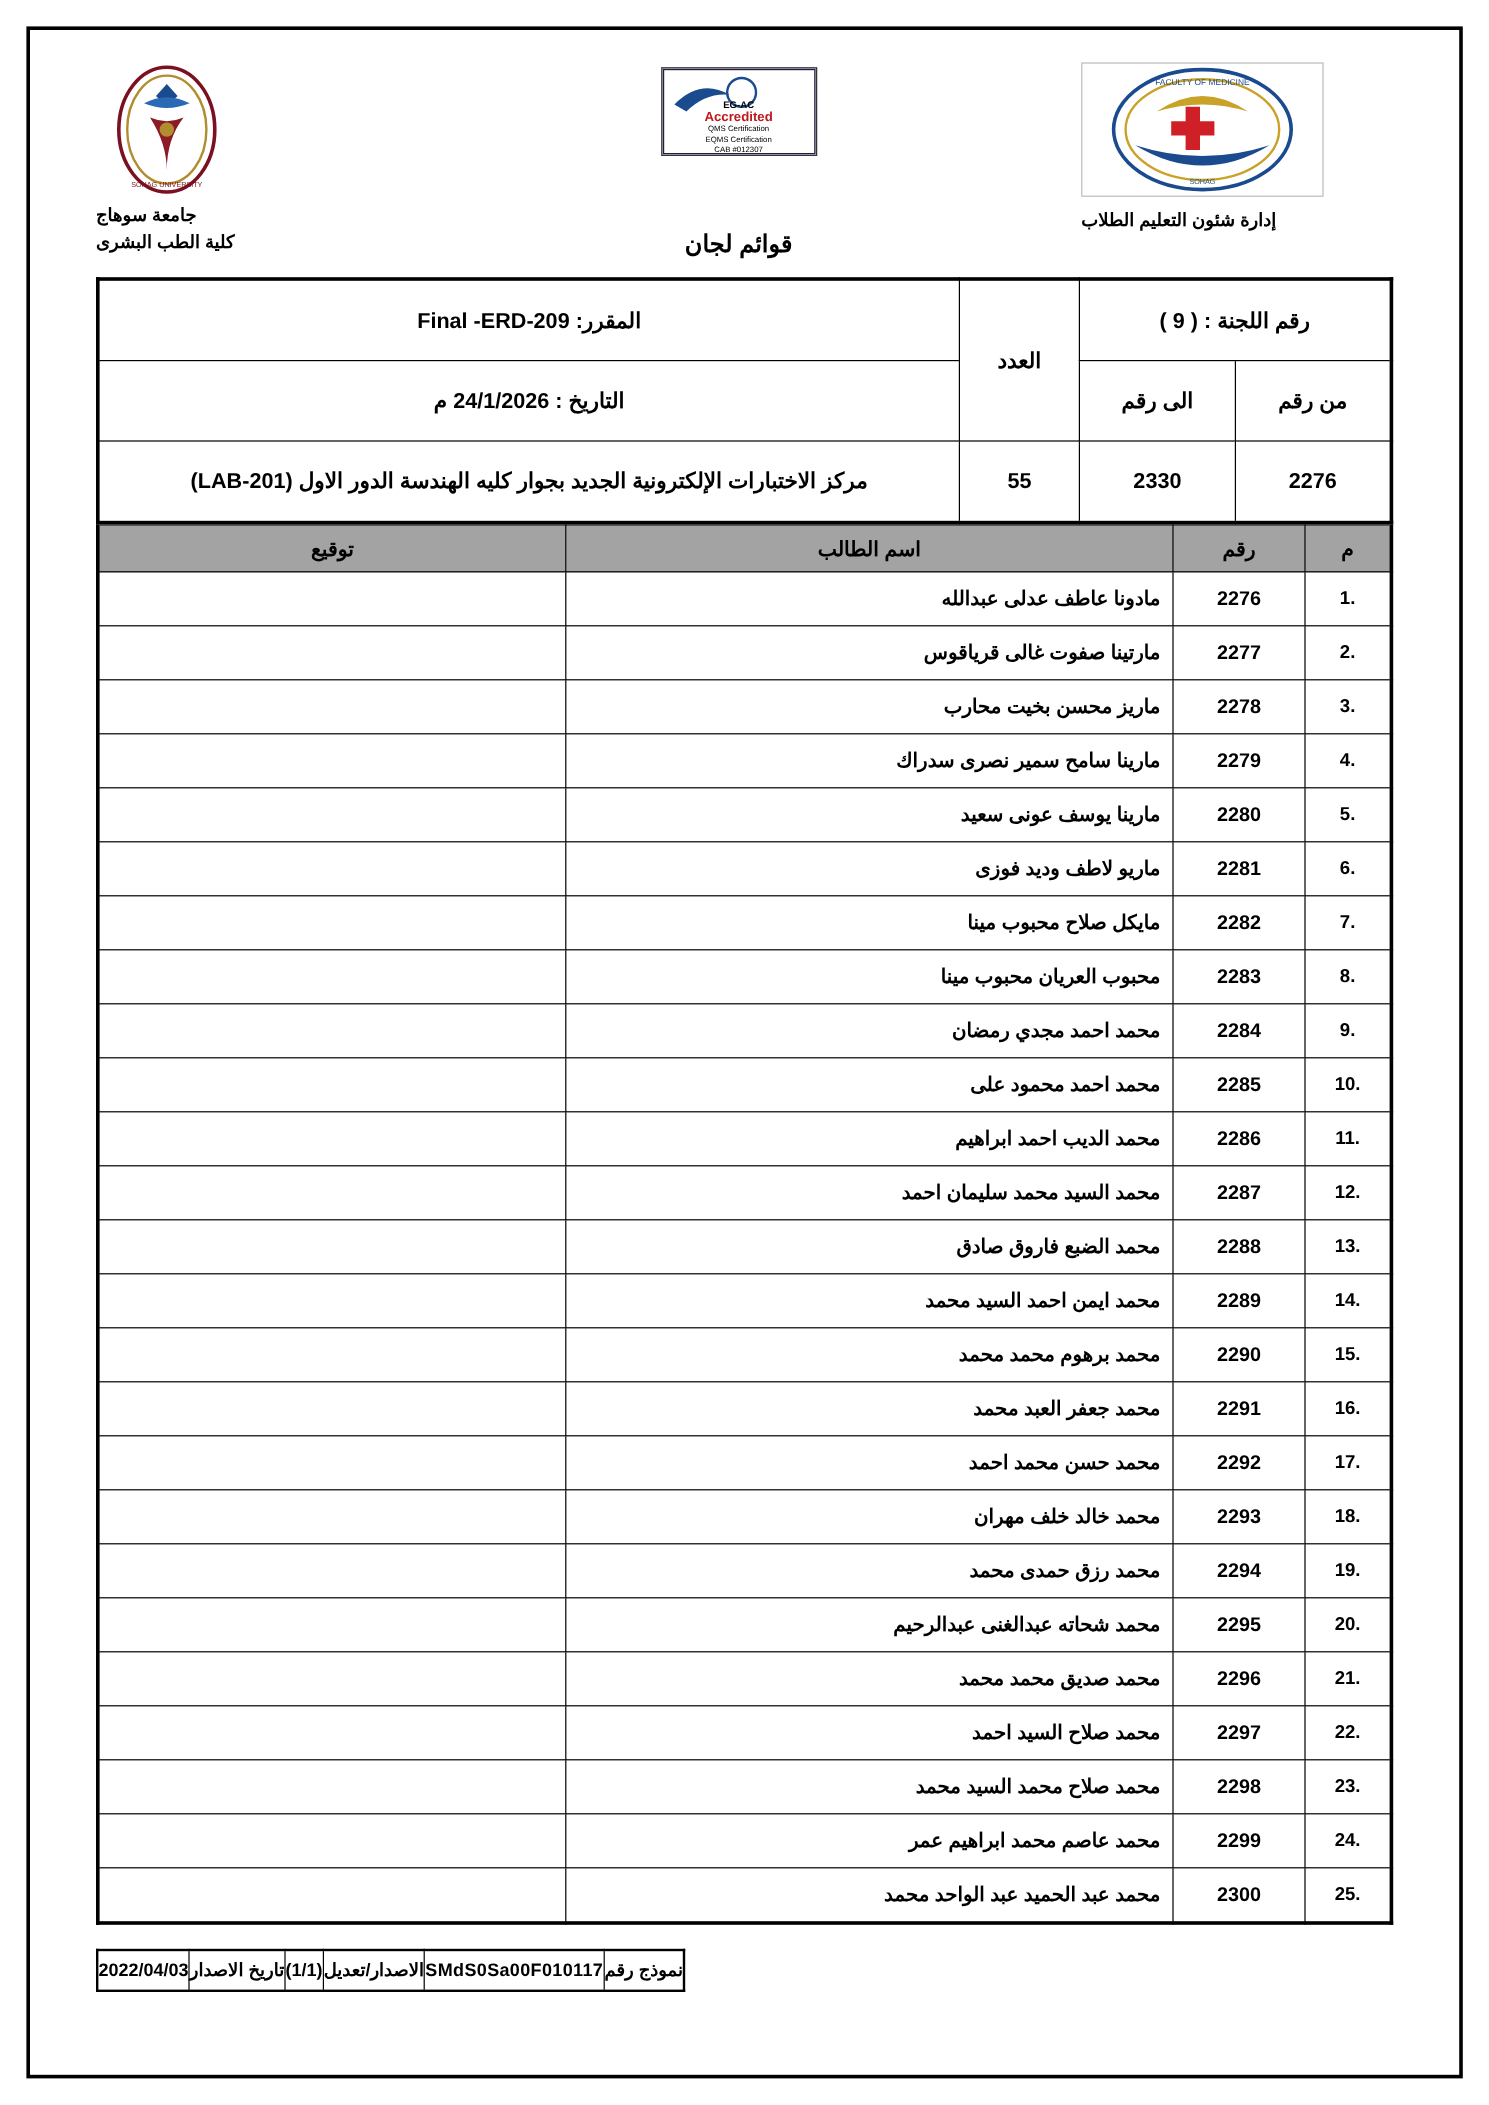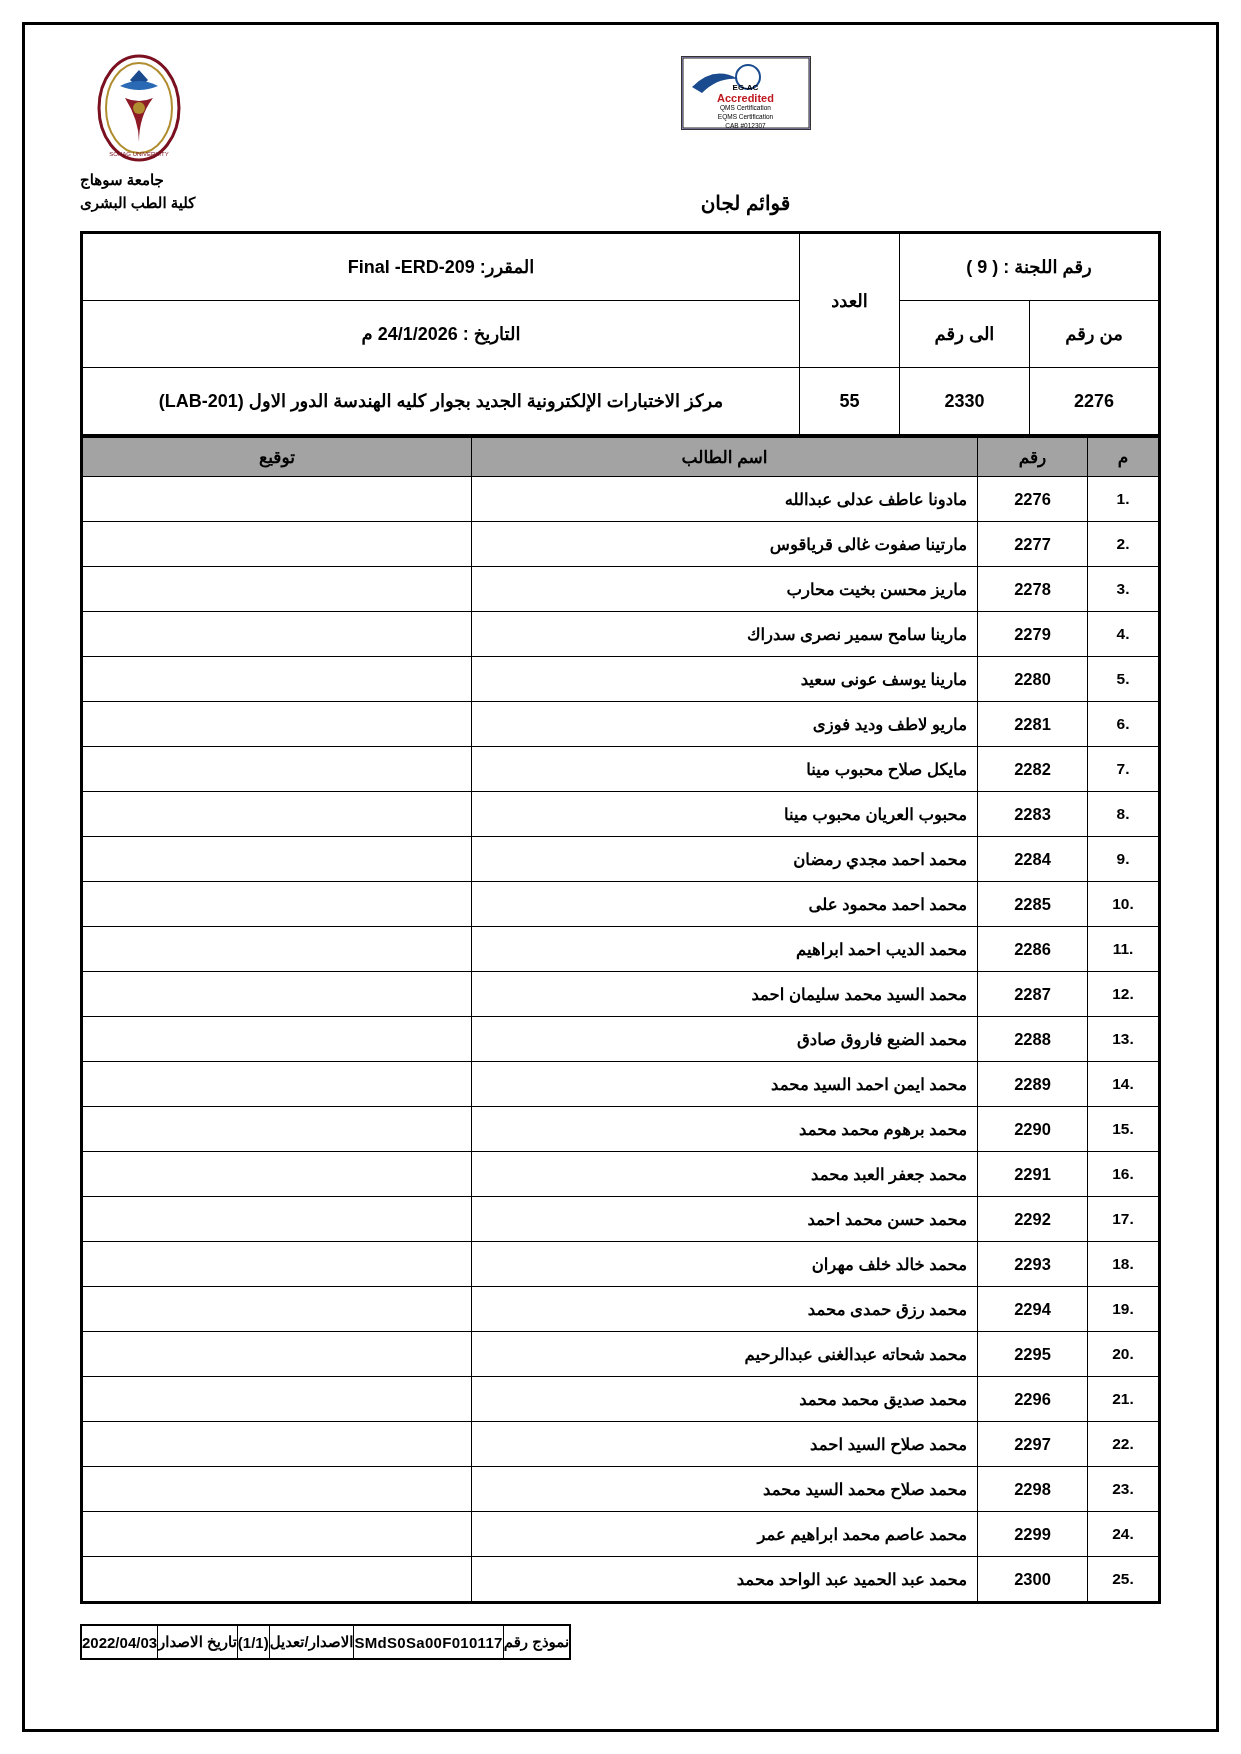--- a/index.html
+++ b/index.html
@@ -225,20 +225,34 @@
               <div class="cert-sub">QMS Certification</div>
               <div class="cert-sub">EQMS Certification</div>
               <div class="cert-sub">CAB #012307</div>
             </div>
           </div>
         </div>
 
         <div class="title-1">قوائم لجان</div>
       </div>
 
+      <div class="hdr-col hdr-left">
+        <div class="logo-med">
+          <svg viewBox="0 0 200 110" width="200" height="110" aria-hidden="true">
+            <ellipse cx="100" cy="55" rx="74" ry="50" fill="#ffffff" stroke="#1b4b8f" stroke-width="3"></ellipse>
+            <ellipse cx="100" cy="55" rx="64" ry="42" fill="#ffffff" stroke="#c9a227" stroke-width="2"></ellipse>
+            <path d="M44 68 q56 34 112 0 q-56 18 -112 0z" fill="#1b4b8f"></path>
+            <path d="M62 40 q38 -26 76 0 q-38 -12 -76 0z" fill="#c9a227"></path>
+            <path d="M86 36 h12 v12 h12 v12 h-12 v12 h-12 v-12 h-12 v-12 h12z" fill="#cf2027"></path>
+            <text x="100" y="18" font-size="7" text-anchor="middle" fill="#1b4b8f" font-family="'Liberation Sans',sans-serif">FACULTY OF MEDICINE</text>
+            <text x="100" y="100" font-size="6" text-anchor="middle" fill="#1b4b8f" font-family="'Liberation Sans',sans-serif">SOHAG</text>
+          </svg>
+        </div>
+        <div class="admin-text">إدارة شئون التعليم الطلاب</div>
+      </div>
     </div>
 
     <table class="meta-table">
       <colgroup>
         <col style="width:130px">
         <col style="width:130px">
         <col style="width:100px">
         <col>
       </colgroup>
       <tbody>

